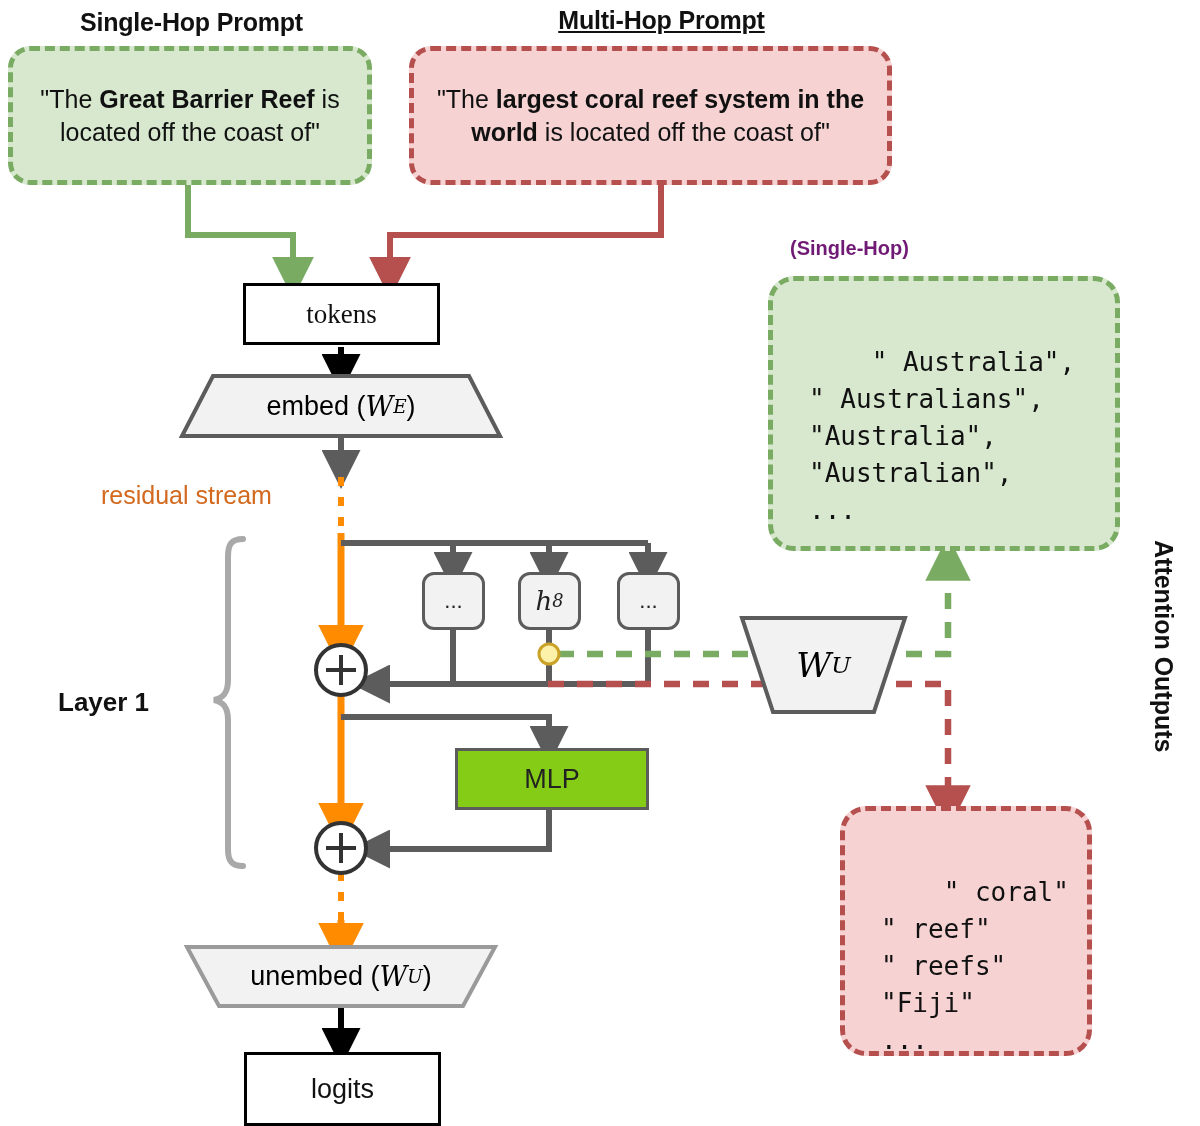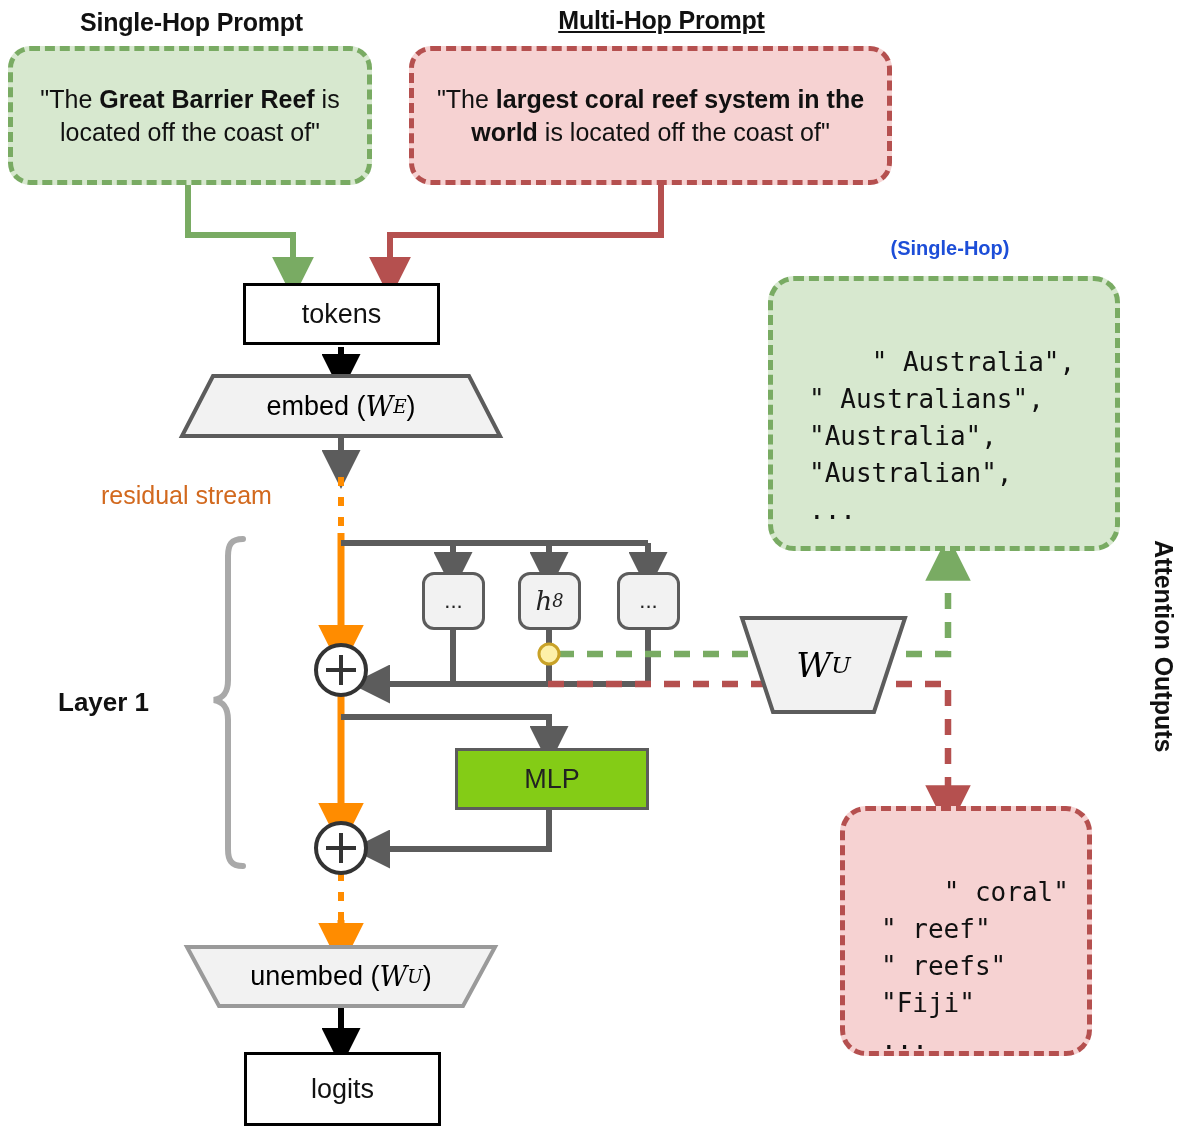--- a/index.html
+++ b/index.html
@@ -24,22 +24,22 @@
   .heading {
     font-weight: bold;
     font-size: 25px;
     text-align: center;
     color: #111111;
     letter-spacing: -0.2px;
   }
   .sublabel {
     font-weight: bold;
     font-size: 20px;
-    text-align: center;
-    color: #1d4ed8;
+    text-align: left;
+    color: #701a75;
   }
 
   
   .promptbox {
     box-sizing: border-box;
     border-radius: 22px;
     display: flex;
     align-items: center;
     justify-content: center;
     text-align: center;
@@ -241,21 +241,21 @@
       <span>"The </span><b>Great Barrier Reef</b><span> is located off the coast of"</span>
     </div>
   </div>
 
   <div class="abs promptbox red" style="left:409px; top:46px; width:483px; height:139px;">
     <div>
       <span>"The </span><b>largest coral reef system in the world</b><span> is located off the coast of"</span>
     </div>
   </div>
 
-  <div class="abs rectnode" style="left:243px; top:283px; width:197px; height:62px;">
+  <div class="abs rectnode" style="left:243px; top:283px; width:197px; height:62px;font-family:Liberation Serif, serif;">
     <span>tokens</span>
   </div>
 
   <div class="abs" style="left:182px; top:376px; width:318px; height:60px; display:flex; align-items:center; justify-content:center; font-size:27px;">
     <span>embed (</span>
       <span class="mi">W</span>
       <span class="sub">E</span>
       <span>)</span>
   </div>
 

